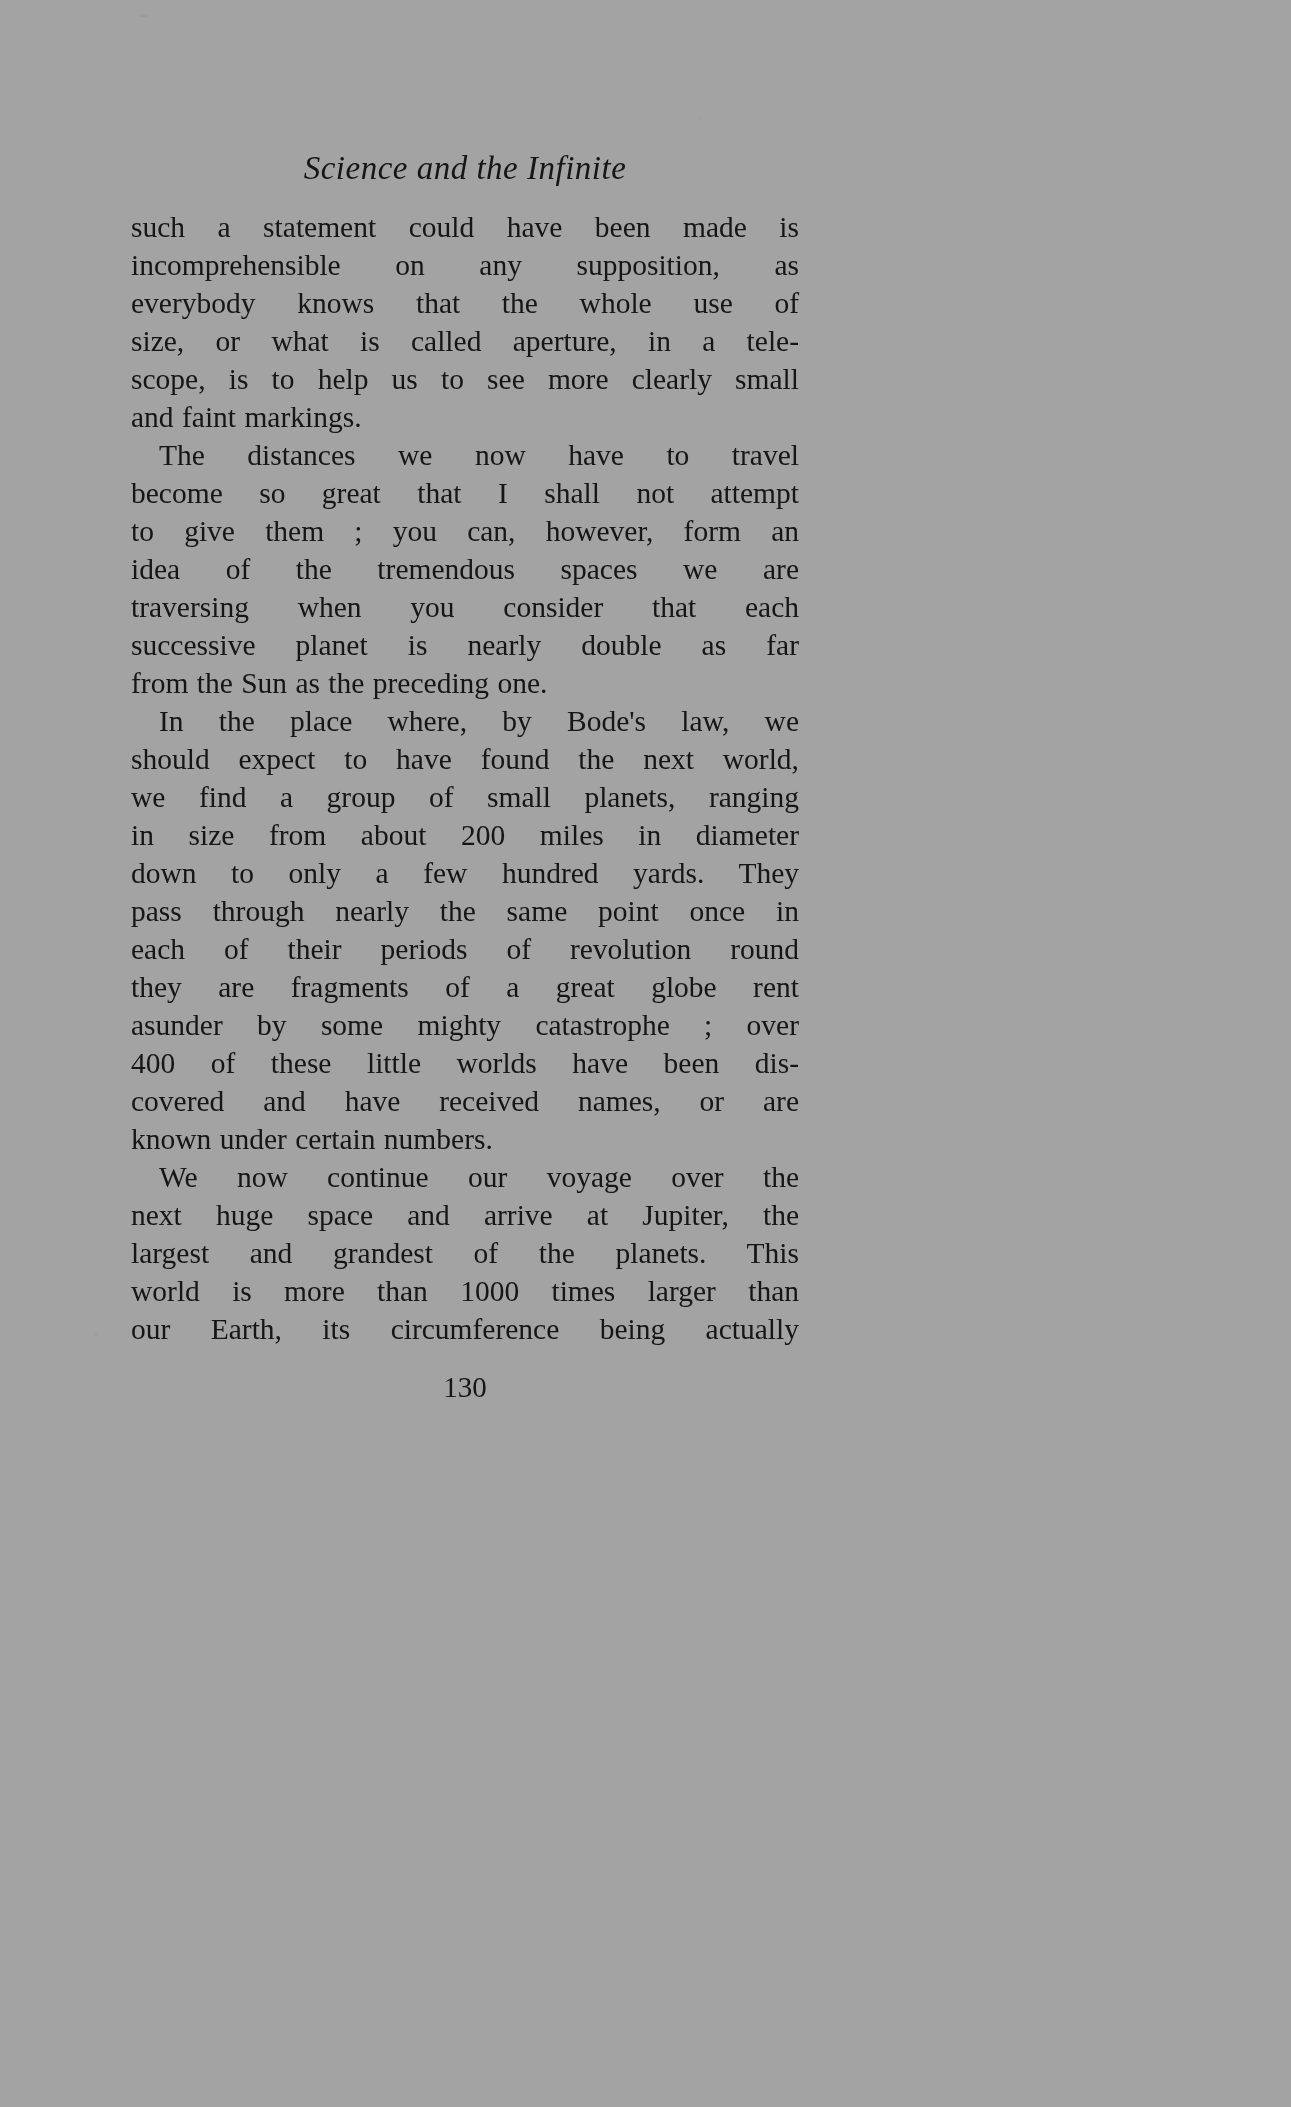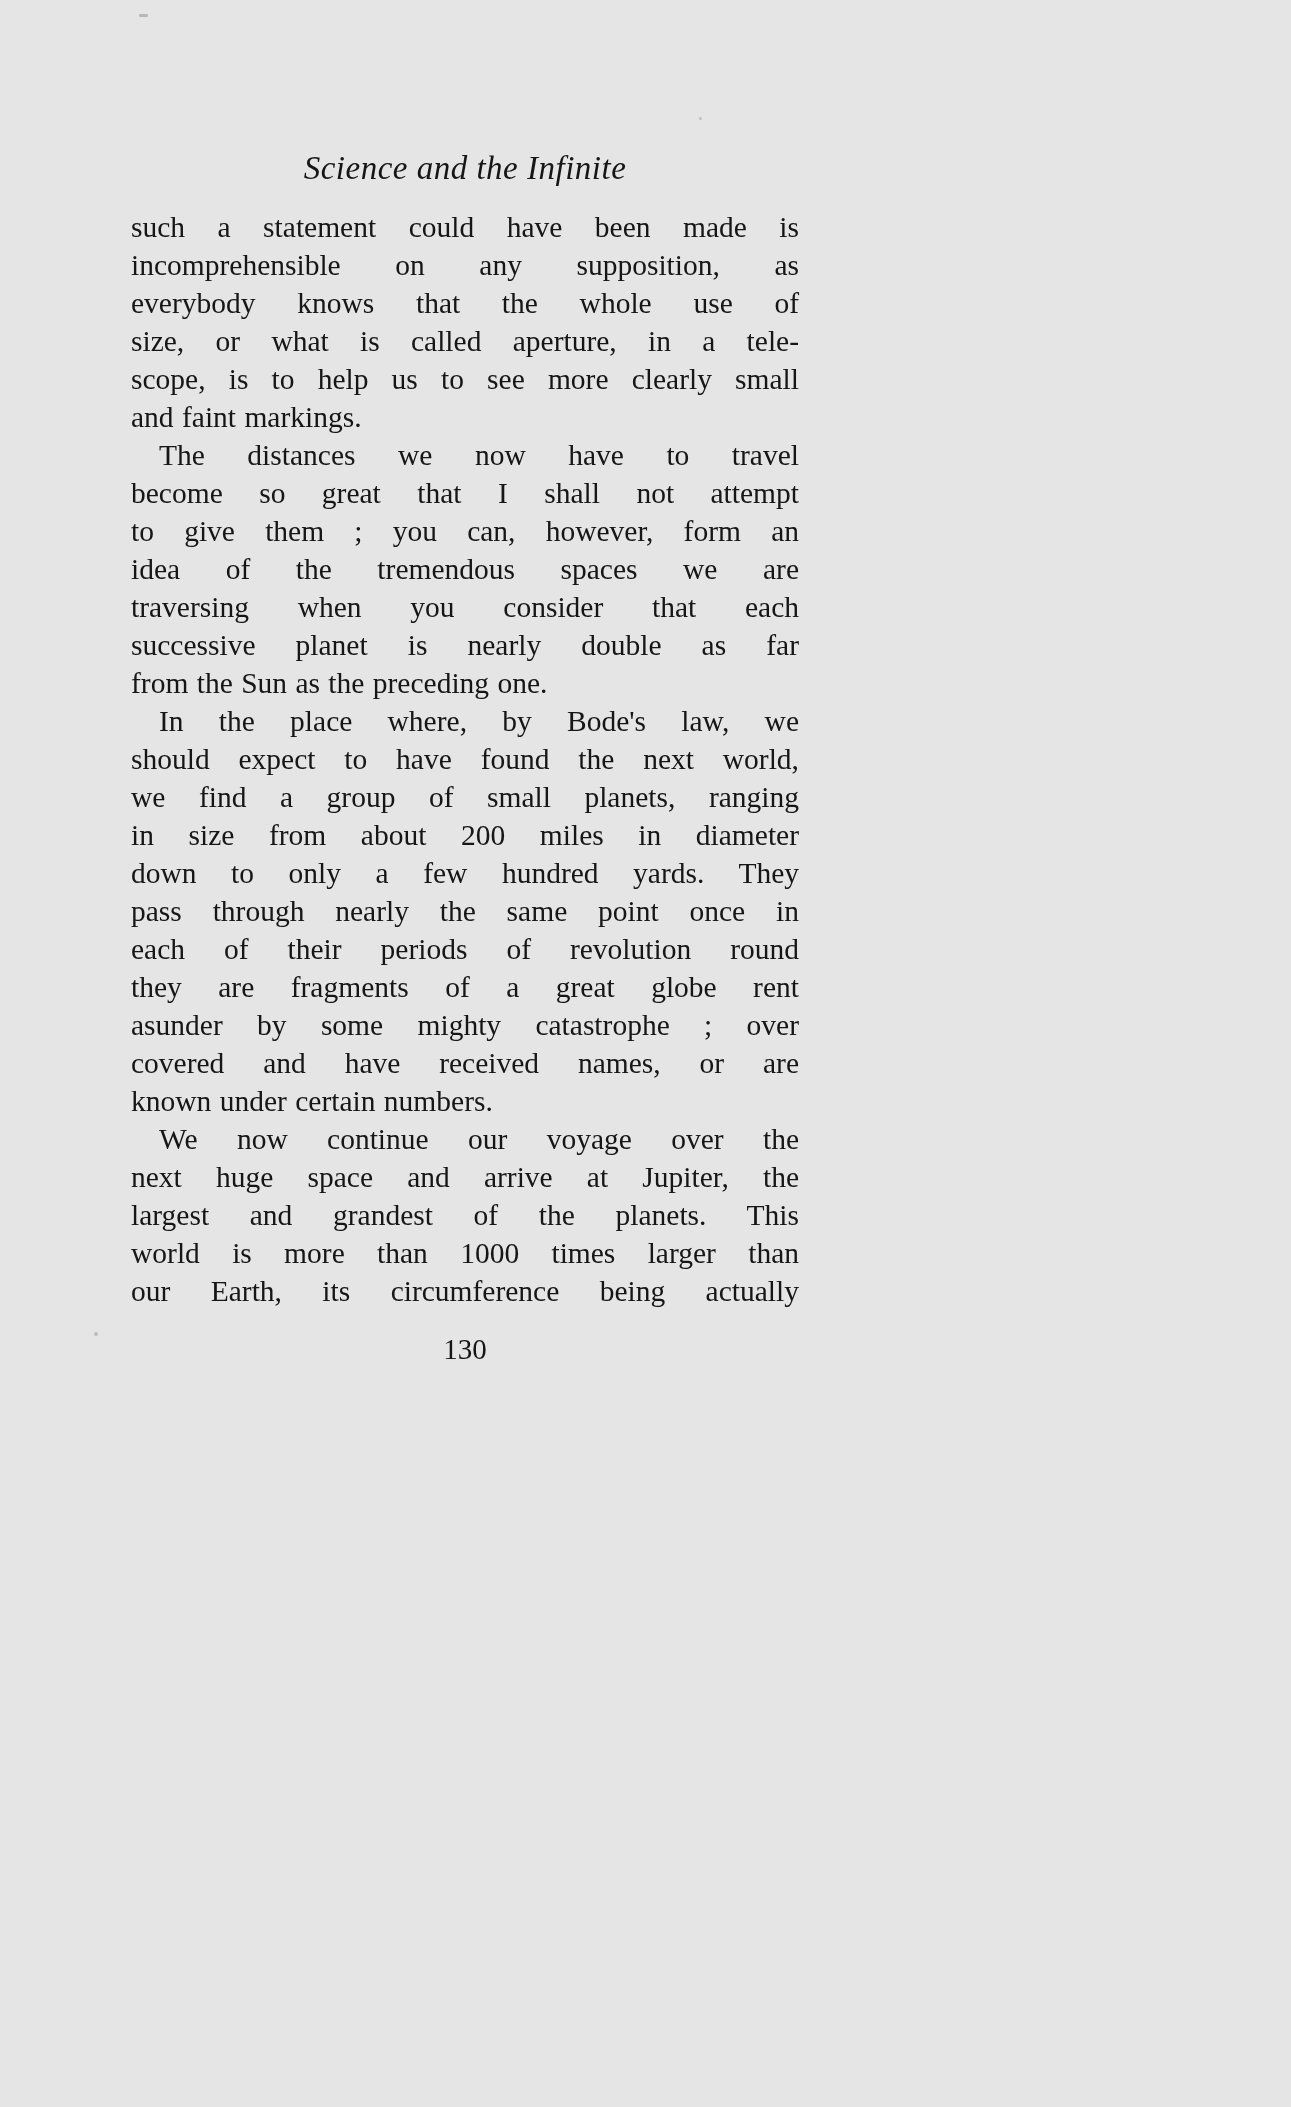--- a/index.html
+++ b/index.html
@@ -4,21 +4,21 @@
 <style>
   html, body {
     margin: 0;
     padding: 0;
     background: #ffffff;
   }
   .page {
     position: relative;
     width: 1291px;
     height: 2107px;
-    background: #e5e5e5;
+    background: #a3a3a3;
     overflow: hidden;
     font-family: "Liberation Serif", "DejaVu Serif", serif;
     color: #161616;
   }
   .column {
     position: absolute;
     left: 113px;
     top: 146px;
     width: 704px;
   }
@@ -90,20 +90,21 @@
         <div class="line lastline">from the Sun as the preceding one.</div>
         <div class="line indent">In the place where, by Bode's law, we</div>
         <div class="line">should expect to have found the next world,</div>
         <div class="line">we find a group of small planets, ranging</div>
         <div class="line">in size from about 200 miles in diameter</div>
         <div class="line">down to only a few hundred yards. They</div>
         <div class="line">pass through nearly the same point once in</div>
         <div class="line">each of their periods of revolution round</div>
         <div class="line">they are fragments of a great globe rent</div>
         <div class="line">asunder by some mighty catastrophe ; over</div>
+        <div class="line">400 of these little worlds have been dis-</div>
         <div class="line">covered and have received names, or are</div>
         <div class="line lastline">known under certain numbers.</div>
         <div class="line indent">We now continue our voyage over the</div>
         <div class="line">next huge space and arrive at Jupiter, the</div>
         <div class="line">largest and grandest of the planets. This</div>
         <div class="line">world is more than 1000 times larger than</div>
         <div class="line">our Earth, its circumference being actually</div>
       </div>
 
     <div class="page-number">130</div>

